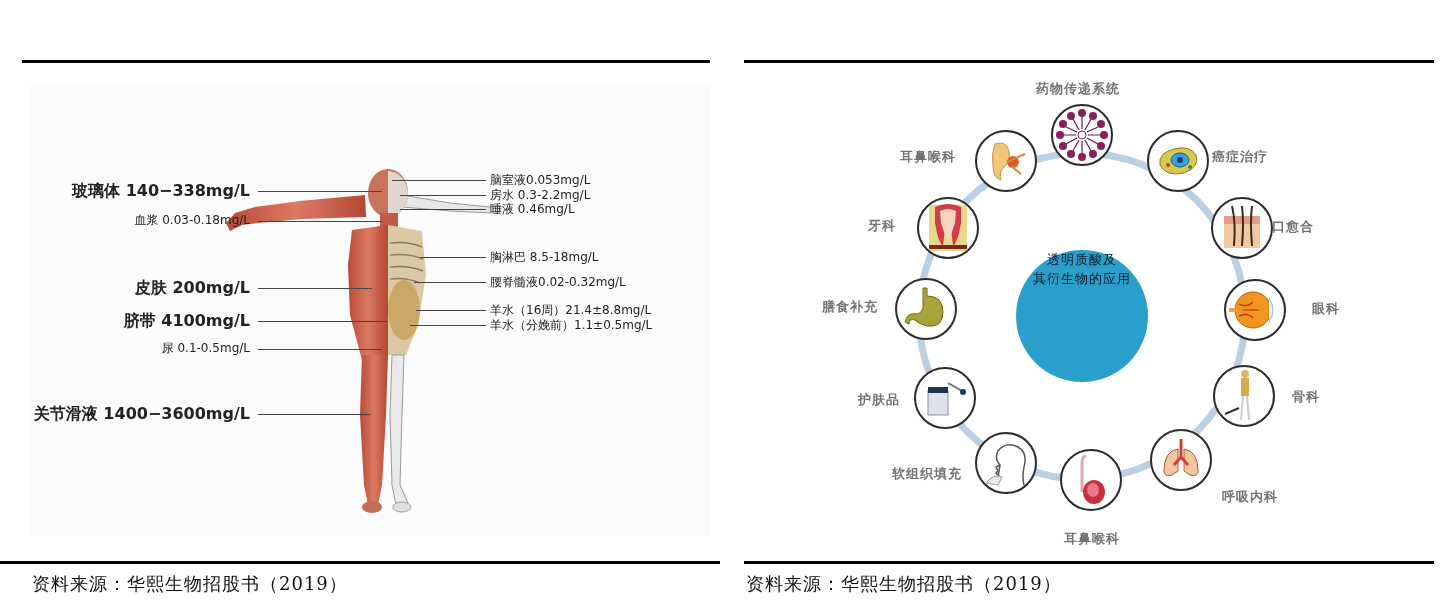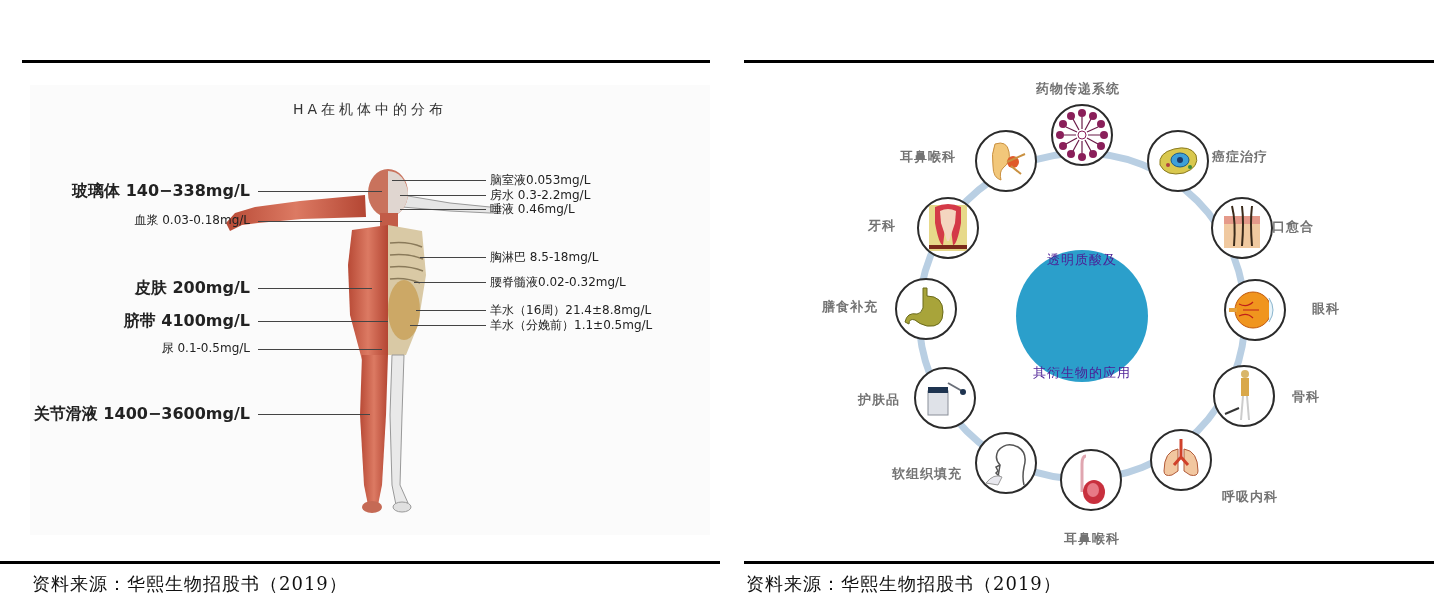--- a/index.html
+++ b/index.html
@@ -26,30 +26,29 @@
   .hb-label.big { font-size:16px; font-weight:bold; }
   .hb-label.small { font-size:12px; }
   .hb-label.right { font-size:12px; color:#222; }
   .leader { position:absolute; height:1px; background:#444; }
   svg.body-svg { position:absolute; left:0; top:0; }
 
   
   .app-fig { position:absolute; left:0; top:68px; width:716px; height:488px; }
   .node { position:absolute; width:62px; height:62px; border-radius:50%; border:2px solid #2b2b2b; background:#fff; box-sizing:border-box; display:flex; align-items:center; justify-content:center; overflow:hidden; }
   .node-label { position:absolute; font-size:13px; font-weight:bold; color:#737373; white-space:nowrap; letter-spacing:1px; }
-  .center-circle { position:absolute; border-radius:50%; background:#2b9fcb; display:flex; flex-direction:column; align-items:center; justify-content:space-between; color:#4c1d95; font-size:13px; line-height:19px; letter-spacing:1px; }
+  .center-circle { position:absolute; border-radius:50%; background:#2b9fcb; display:flex; flex-direction:column; align-items:center; justify-content:flex-start; color:#0f172a; font-size:13px; line-height:19px; letter-spacing:1px; }
 </style>
 </head>
 <body>
 
 <div class="panel panel-left">
   <div class="rule top"></div>
 
   <div class="body-fig">
-    <div class="body-fig-title">HA在机体中的分布</div>
 
     <svg class="body-svg" width="680" height="450" viewBox="0 0 680 450">
       <defs>
         <linearGradient id="muscle" x1="0" x2="1" y1="0" y2="0">
           <stop offset="0" stop-color="#b84a36"></stop>
           <stop offset="0.5" stop-color="#dc7a63"></stop>
           <stop offset="1" stop-color="#b44633"></stop>
         </linearGradient>
       </defs>
 

